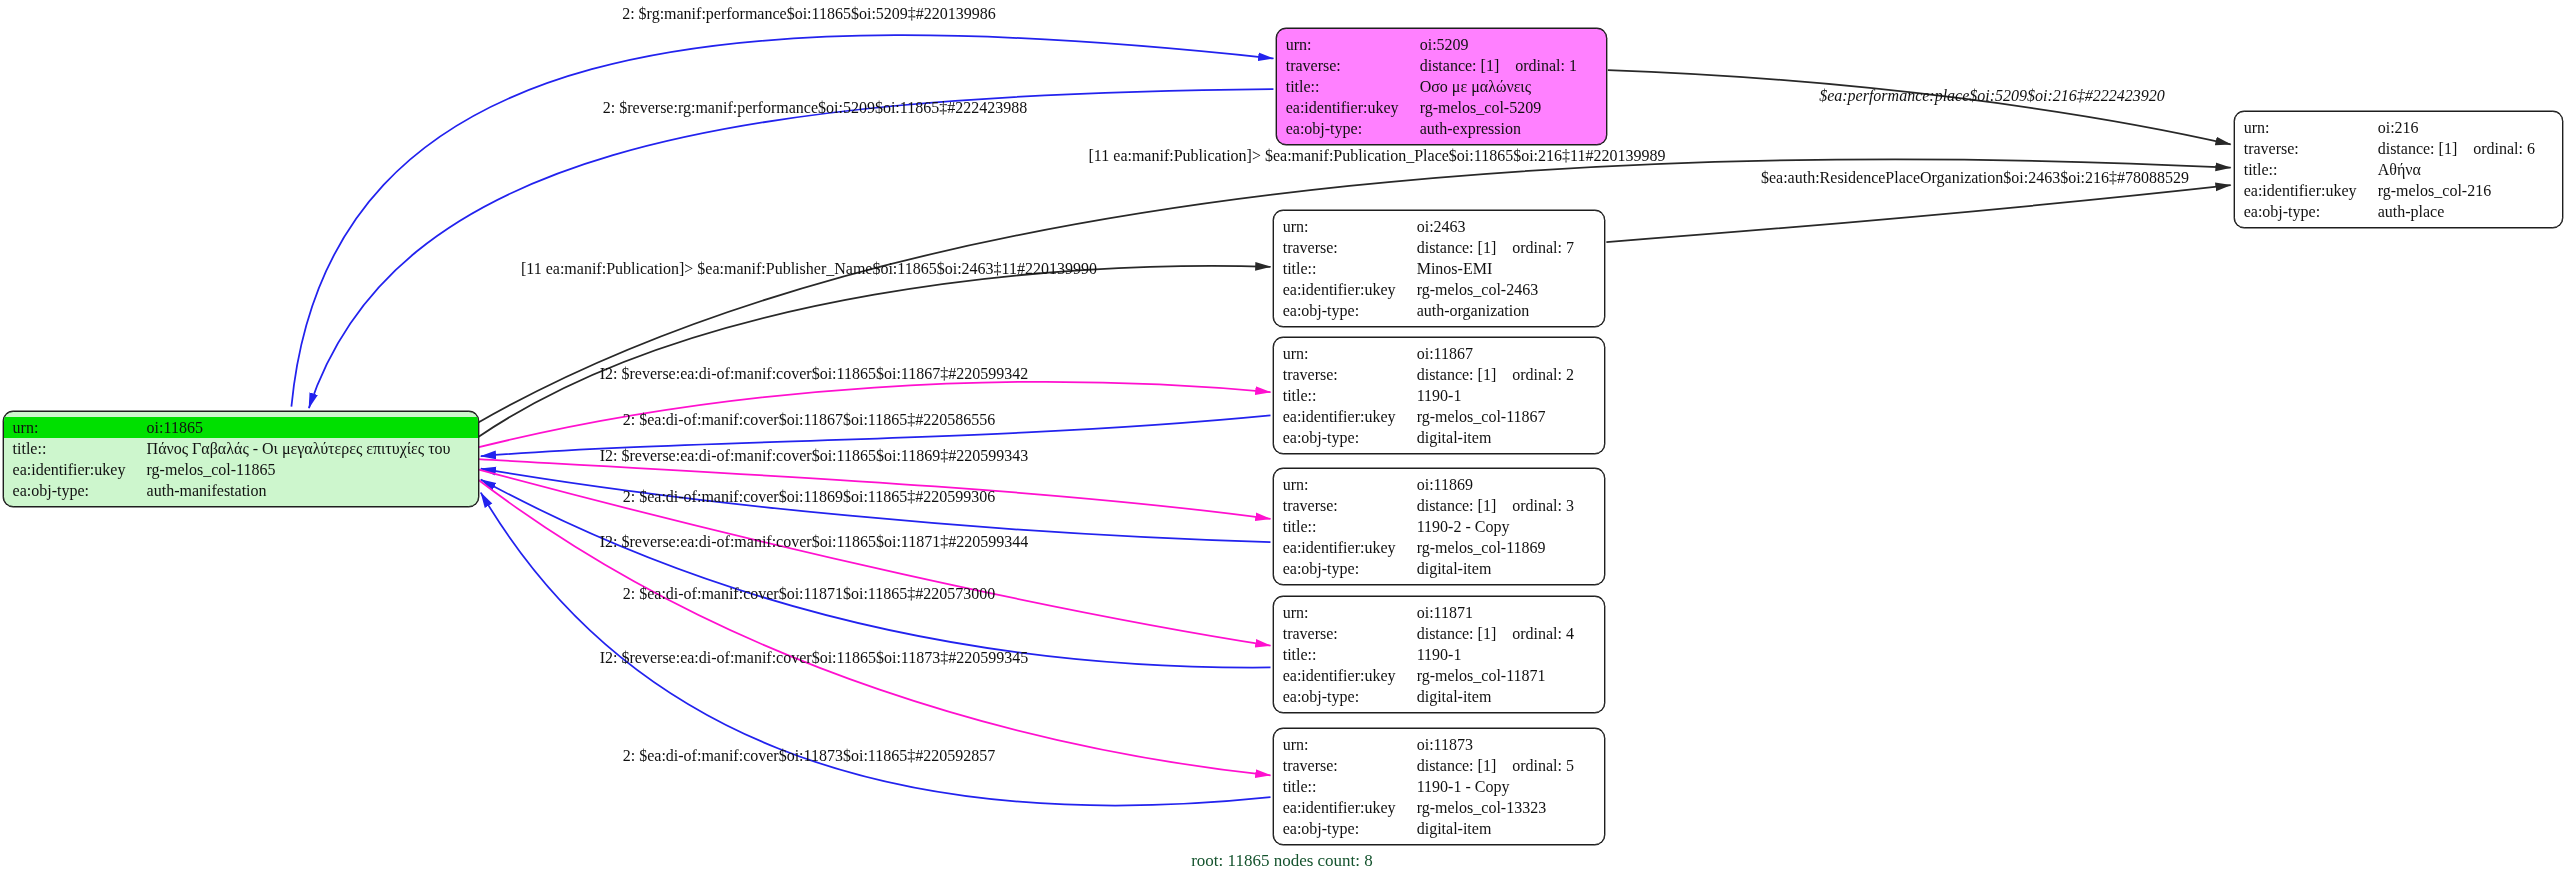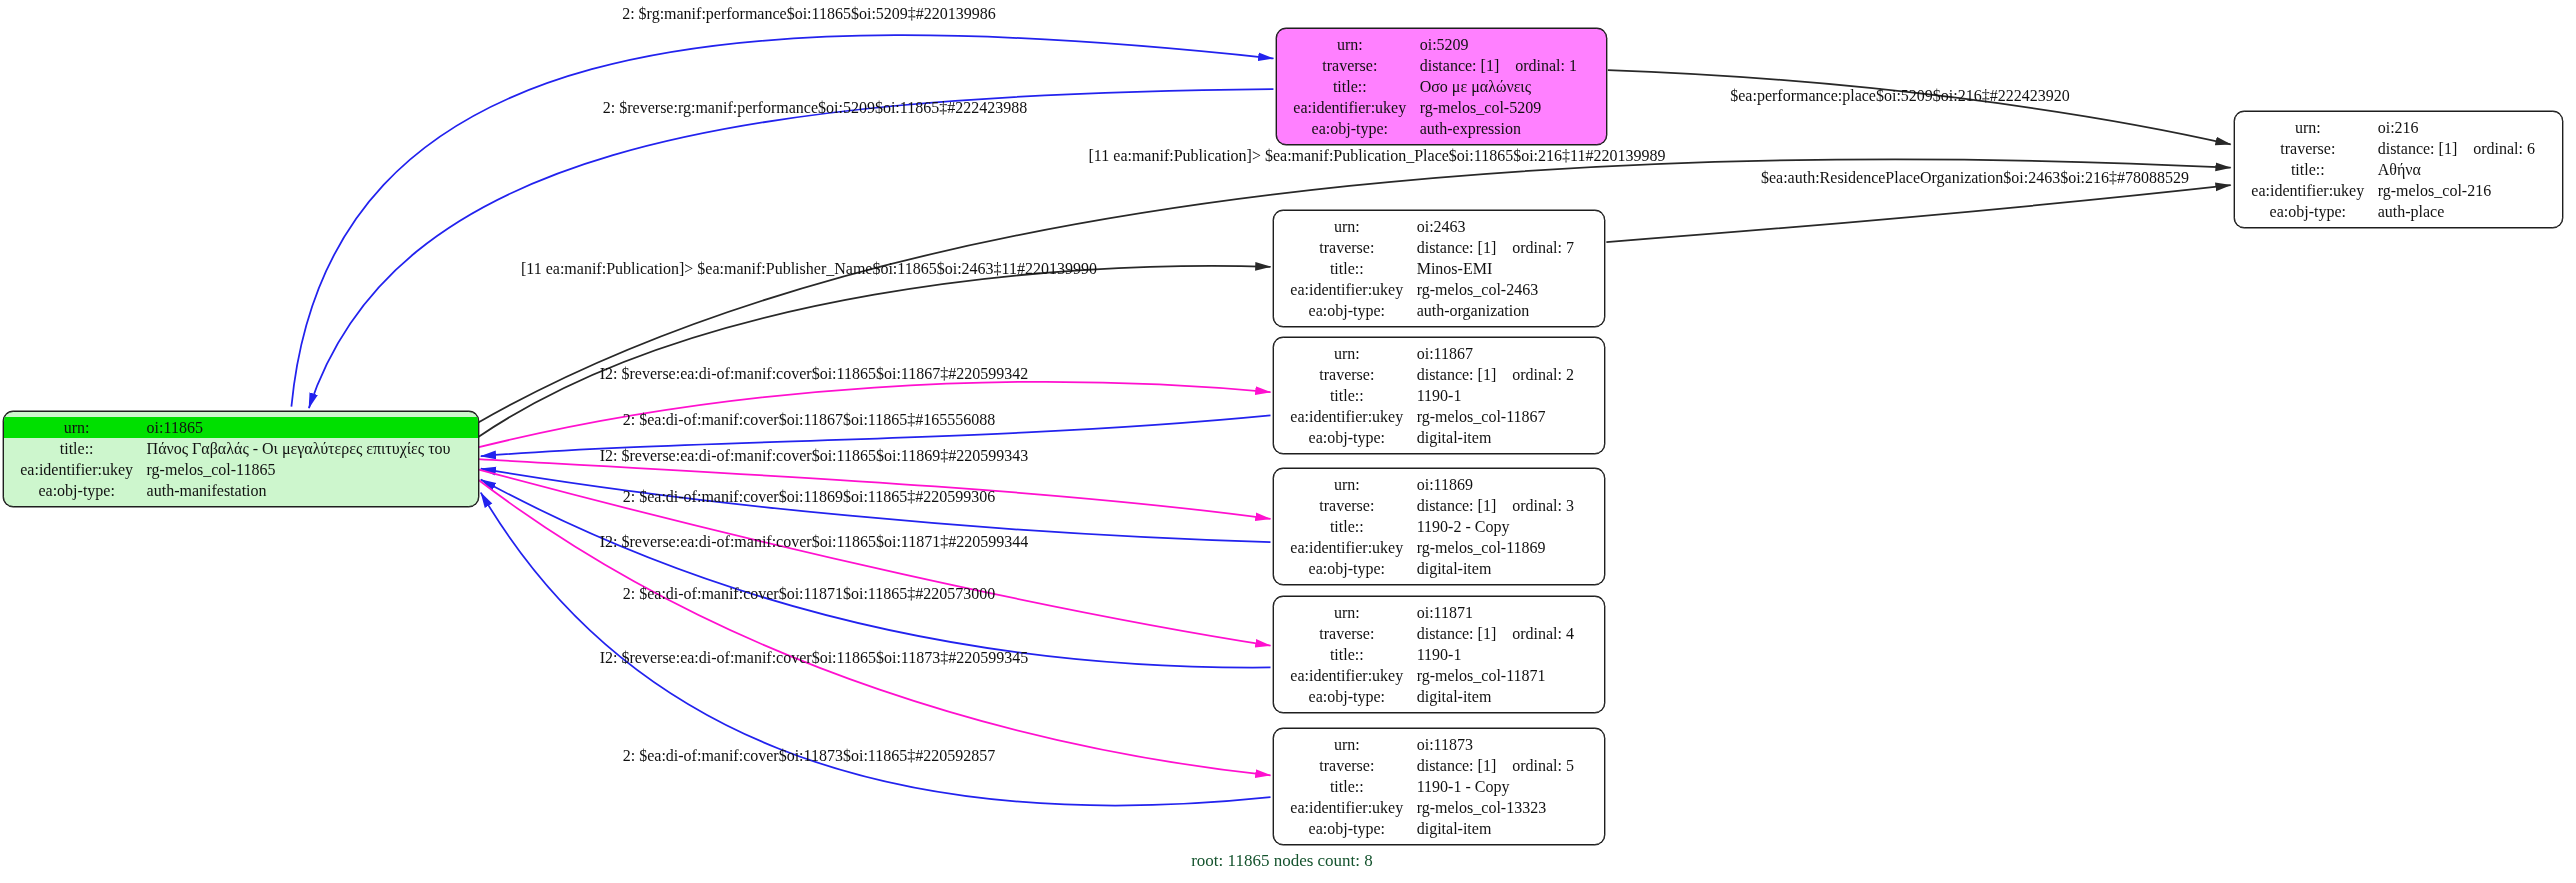--- a/index.html
+++ b/index.html
@@ -24,21 +24,21 @@
     position:absolute;
     border:1.5px solid #1e1e1e;
     border-radius:10.2px;
     background:var(--item_fill);
     font-size:16px; line-height:21px;
     padding:5.1px 0;
     overflow:hidden;
     box-shadow:0 0 0 0.4px #1e1e1e;
   }
   .node .row { display:flex; padding:0 8.7px; white-space:nowrap; }
-  .node .k { flex:0 0 auto; min-width:134px; padding-right:5.8px;text-align:center; }
+  .node .k { flex:0 0 auto; min-width:134px; padding-right:5.8px; }
   .node .ord { margin-left:16px; }
   .node.root { background:var(--root_fill); }
   .node.root .row.hl { background:var(--root_urn_highlight); }
   .node.expr { background:var(--expression_fill); }
 
   .edge-label {
     position:absolute;
     transform:translateX(-50%);
     font-size:16px; line-height:19px;
     white-space:nowrap; color:#101010;
@@ -77,26 +77,26 @@
     <path class="edge e-mag" d="M 656,630 C 1050,652 1450,672 1744,712" marker-end="url(#m-mag)"></path>
     <path class="edge e-blue" d="M 1744,744 C 1350,732 950,692 660,643" marker-end="url(#m-blue)"></path>
     <path class="edge e-mag" d="M 656,644 C 1050,750 1450,840 1744,886" marker-end="url(#m-mag)"></path>
     <path class="edge e-blue" d="M 1744,916 C 1320,920 960,820 660,658" marker-end="url(#m-blue)"></path>
     <path class="edge e-mag" d="M 656,658 C 1000,920 1420,1030 1744,1064" marker-end="url(#m-mag)"></path>
     <path class="edge e-blue" d="M 1744,1094 C 1200,1150 850,1000 660,676" marker-end="url(#m-blue)"></path>
   </svg>
 
   <div class="edge-label" style="left:809px; top:4.4px;">2: $rg:manif:performance$oi:11865$oi:5209‡#220139986</div>
   <div class="edge-label" style="left:815px; top:98px;">2: $reverse:rg:manif:performance$oi:5209$oi:11865‡#222423988</div>
-  <div class="edge-label" style="left:1900px; top:86px;">$ea:performance:place$oi:5209$oi:216‡#222423920</div>
+  <div class="edge-label" style="left:1992px; top:86px;font-style:italic;">$ea:performance:place$oi:5209$oi:216‡#222423920</div>
   <div class="edge-label" style="left:1377px; top:146px;">[11 ea:manif:Publication]&gt; $ea:manif:Publication_Place$oi:11865$oi:216‡11#220139989</div>
   <div class="edge-label" style="left:1975px; top:168px;">$ea:auth:ResidencePlaceOrganization$oi:2463$oi:216‡#78088529</div>
   <div class="edge-label" style="left:809px; top:259px;">[11 ea:manif:Publication]&gt; $ea:manif:Publisher_Name$oi:11865$oi:2463‡11#220139990</div>
   <div class="edge-label" style="left:814px; top:364px;">I2: $reverse:ea:di-of:manif:cover$oi:11865$oi:11867‡#220599342</div>
-  <div class="edge-label" style="left:809px; top:410px;">2: $ea:di-of:manif:cover$oi:11867$oi:11865‡#165556088</div>
+  <div class="edge-label" style="left:809px; top:410px;">2: $ea:di-of:manif:cover$oi:11867$oi:11865‡#220586556</div>
   <div class="edge-label" style="left:814px; top:446px;">I2: $reverse:ea:di-of:manif:cover$oi:11865$oi:11869‡#220599343</div>
   <div class="edge-label" style="left:809px; top:487px;">2: $ea:di-of:manif:cover$oi:11869$oi:11865‡#220599306</div>
   <div class="edge-label" style="left:814px; top:532px;">I2: $reverse:ea:di-of:manif:cover$oi:11865$oi:11871‡#220599344</div>
   <div class="edge-label" style="left:809px; top:584px;font-family:Liberation Serif, serif;">2: $ea:di-of:manif:cover$oi:11871$oi:11865‡#220573000</div>
   <div class="edge-label" style="left:814px; top:648px;">I2: $reverse:ea:di-of:manif:cover$oi:11865$oi:11873‡#220599345</div>
   <div class="edge-label" style="left:809px; top:746px;">2: $ea:di-of:manif:cover$oi:11873$oi:11865‡#220592857</div>
 
   <div class="node root" style="left:2.9px; top:411px; width:476px;">
     <div class="row hl">
       <span class="k">urn:</span>

